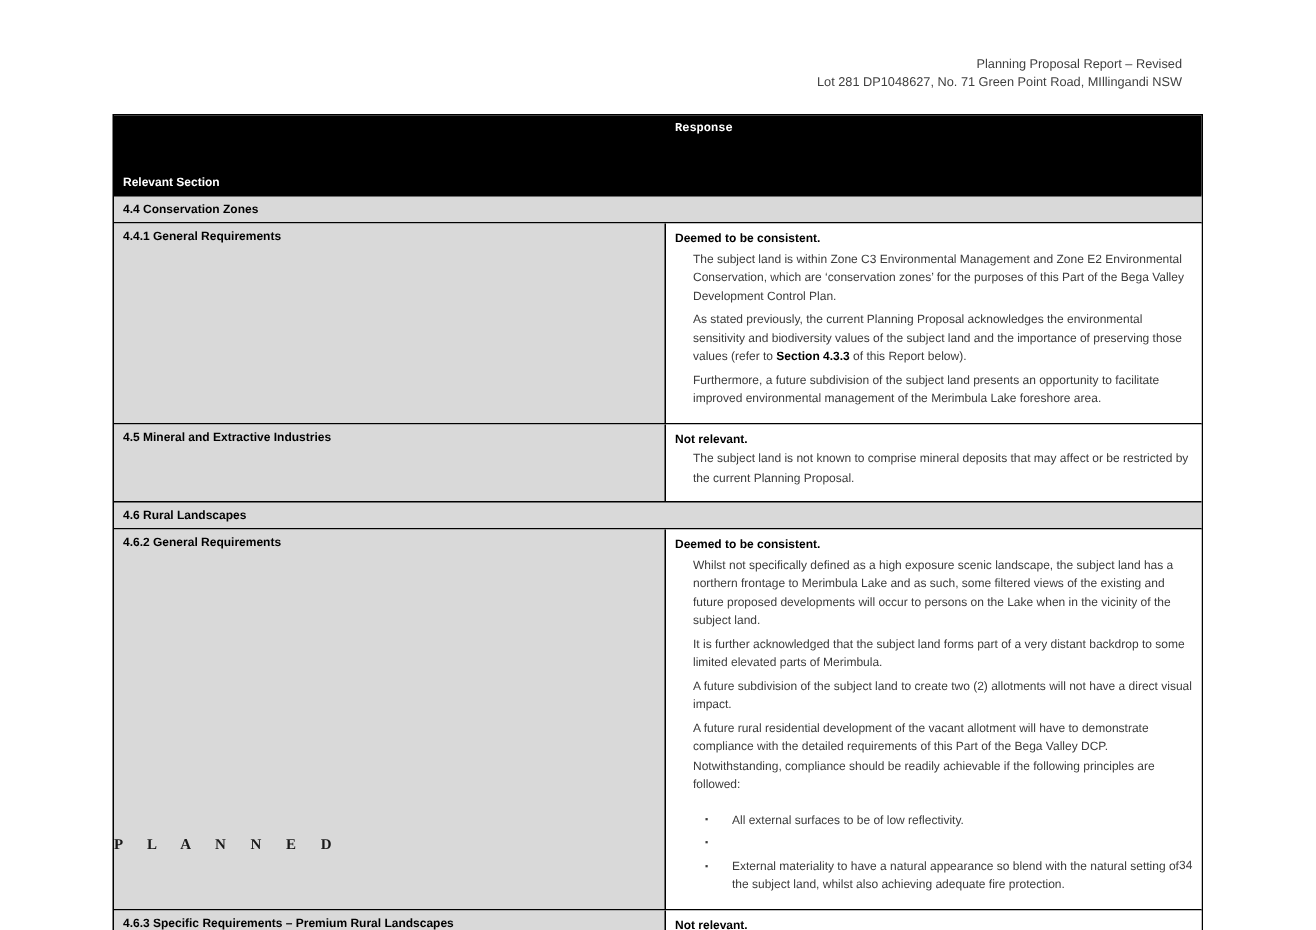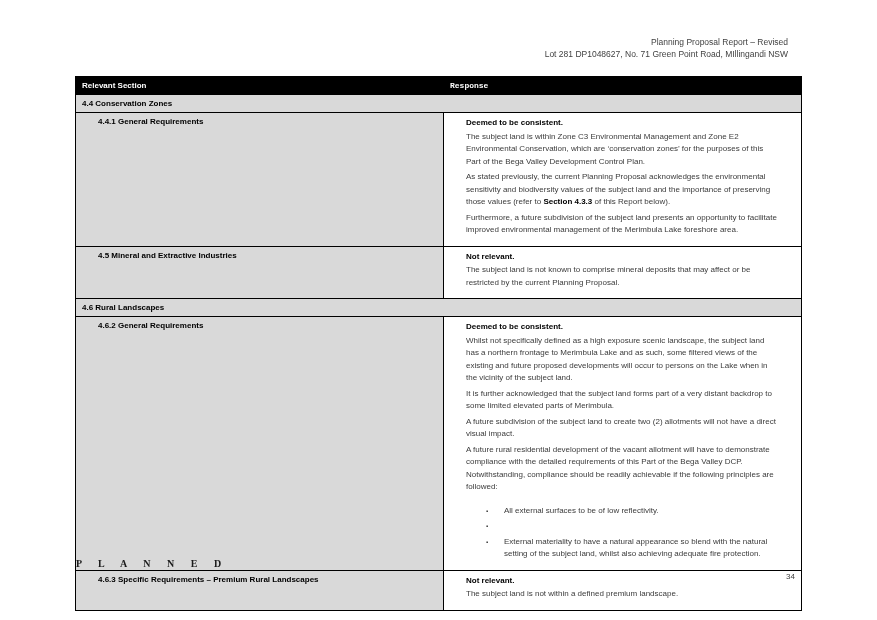--- a/index.html
+++ b/index.html
@@ -25,40 +25,40 @@
     position: absolute;
     left: 75px;
     top: 76px;
     width: 727px;
     border: 1px solid #000000;
     font-size: 8px;
     color: #000000;
   }
   .thead { display: flex; background: #000000; color: #ffffff; font-weight: bold; }
   .th { padding: 4px 6px; line-height: 9px; }
-  .th-left { width: 368px; }
+  .th-left { width: 368px; margin-top: 36px; }
   .th-right { flex: 1; font-family: Liberation Mono, monospace; }
   .row { display: flex; border-top: 1px solid #000000; }
   .section-row {
     background: #d9d9d9;
     font-weight: bold;
     padding: 4px 6px;
     line-height: 9px;
   }
-  .cell { padding: 4px 22px; }
+  .cell { padding: 4px 6px; }
   .cell-left {
     width: 368px;
     background: #d9d9d9;
     font-weight: bold;
     border-right: 1px solid #000000;
     line-height: 10px;
   }
   .cell-right { flex: 1; background: #ffffff; padding-bottom: 6px; }
   .verdict { font-weight: bold; color: #000000; line-height: 12.5px; margin: 0 0 1px 0; }
-  .para { color: #3b3b3b; line-height: 12.5px; margin: 0 0 3px 0; }
+  .para { color: #3b3b3b; line-height: 12.5px; margin: 0 0 3px 12px; }
   .para .bold { font-weight: bold; color: #000000; }
   .bullets { margin: 11px 0 2px 0; }
   .bullet-row { display: flex; color: #3b3b3b; line-height: 12.5px; margin: 0 0 3px 0; padding-left: 20px; }
   .bullet-glyph { width: 18px; flex: 0 0 18px; font-size: 6px; line-height: 12.5px; color: #3b3b3b; }
   .bullet-text { flex: 1; }
   .footer-logo {
     position: absolute;
     left: 76px;
     top: 558px;
     font-family: "Liberation Serif", serif;

